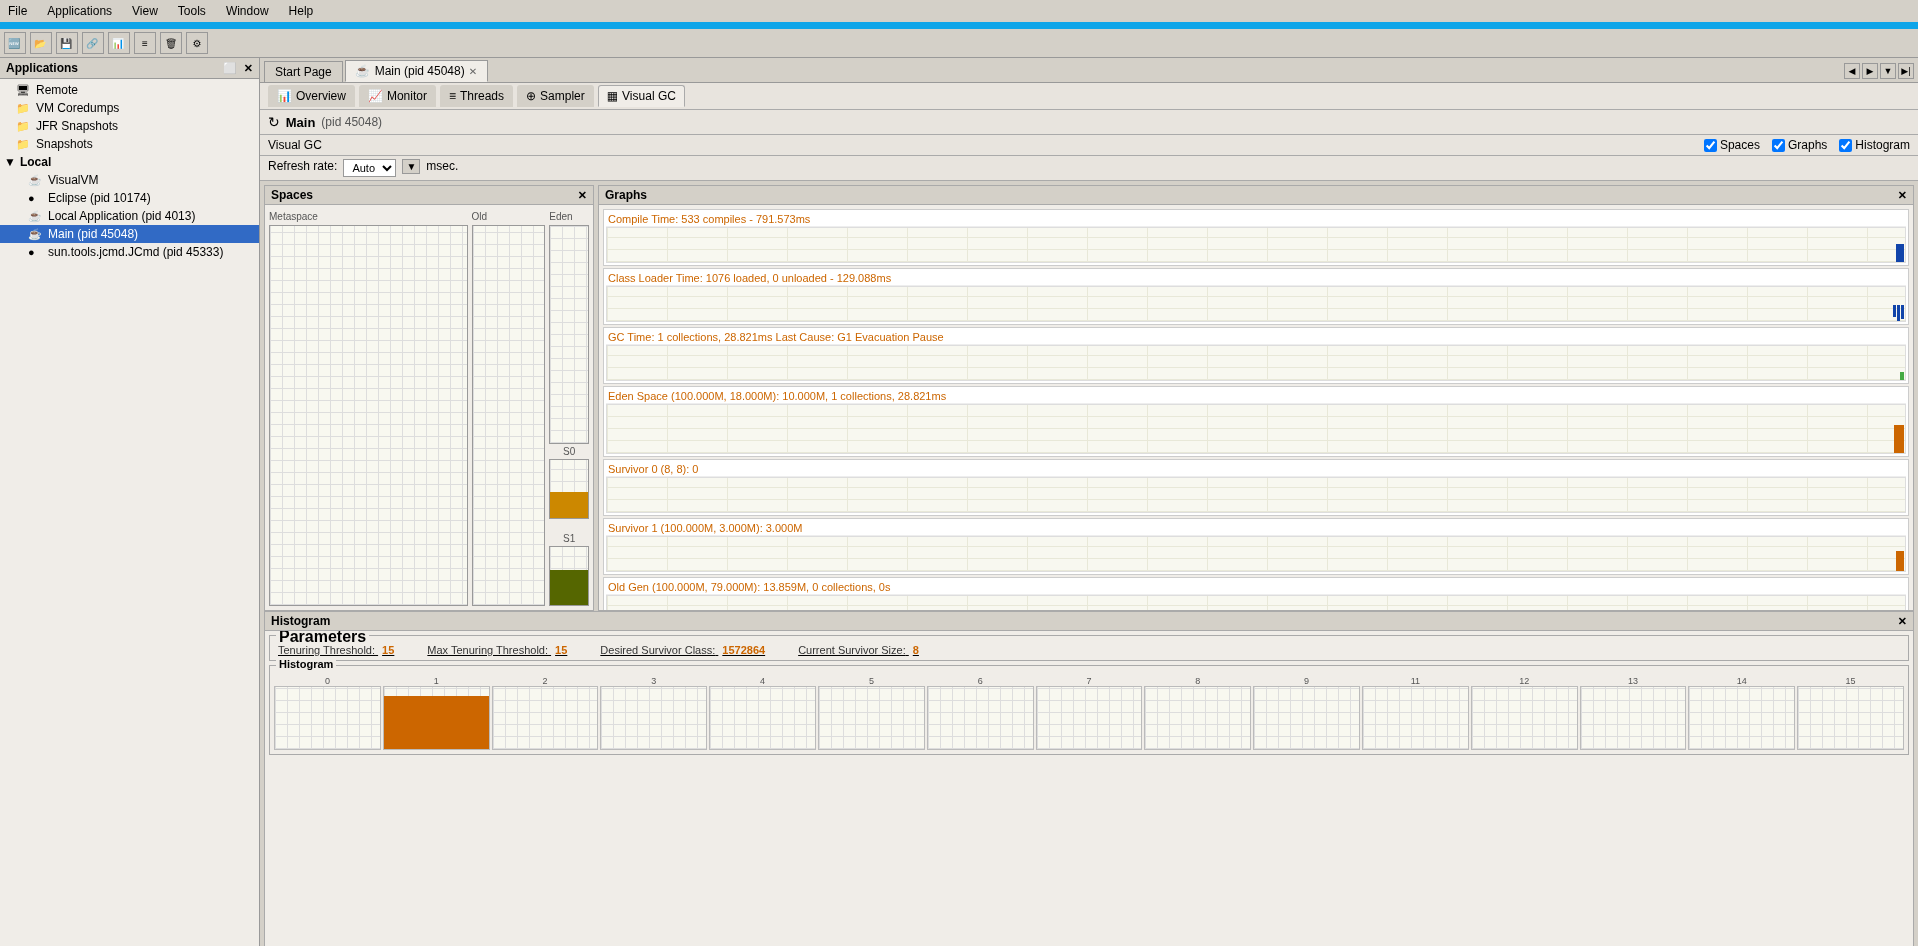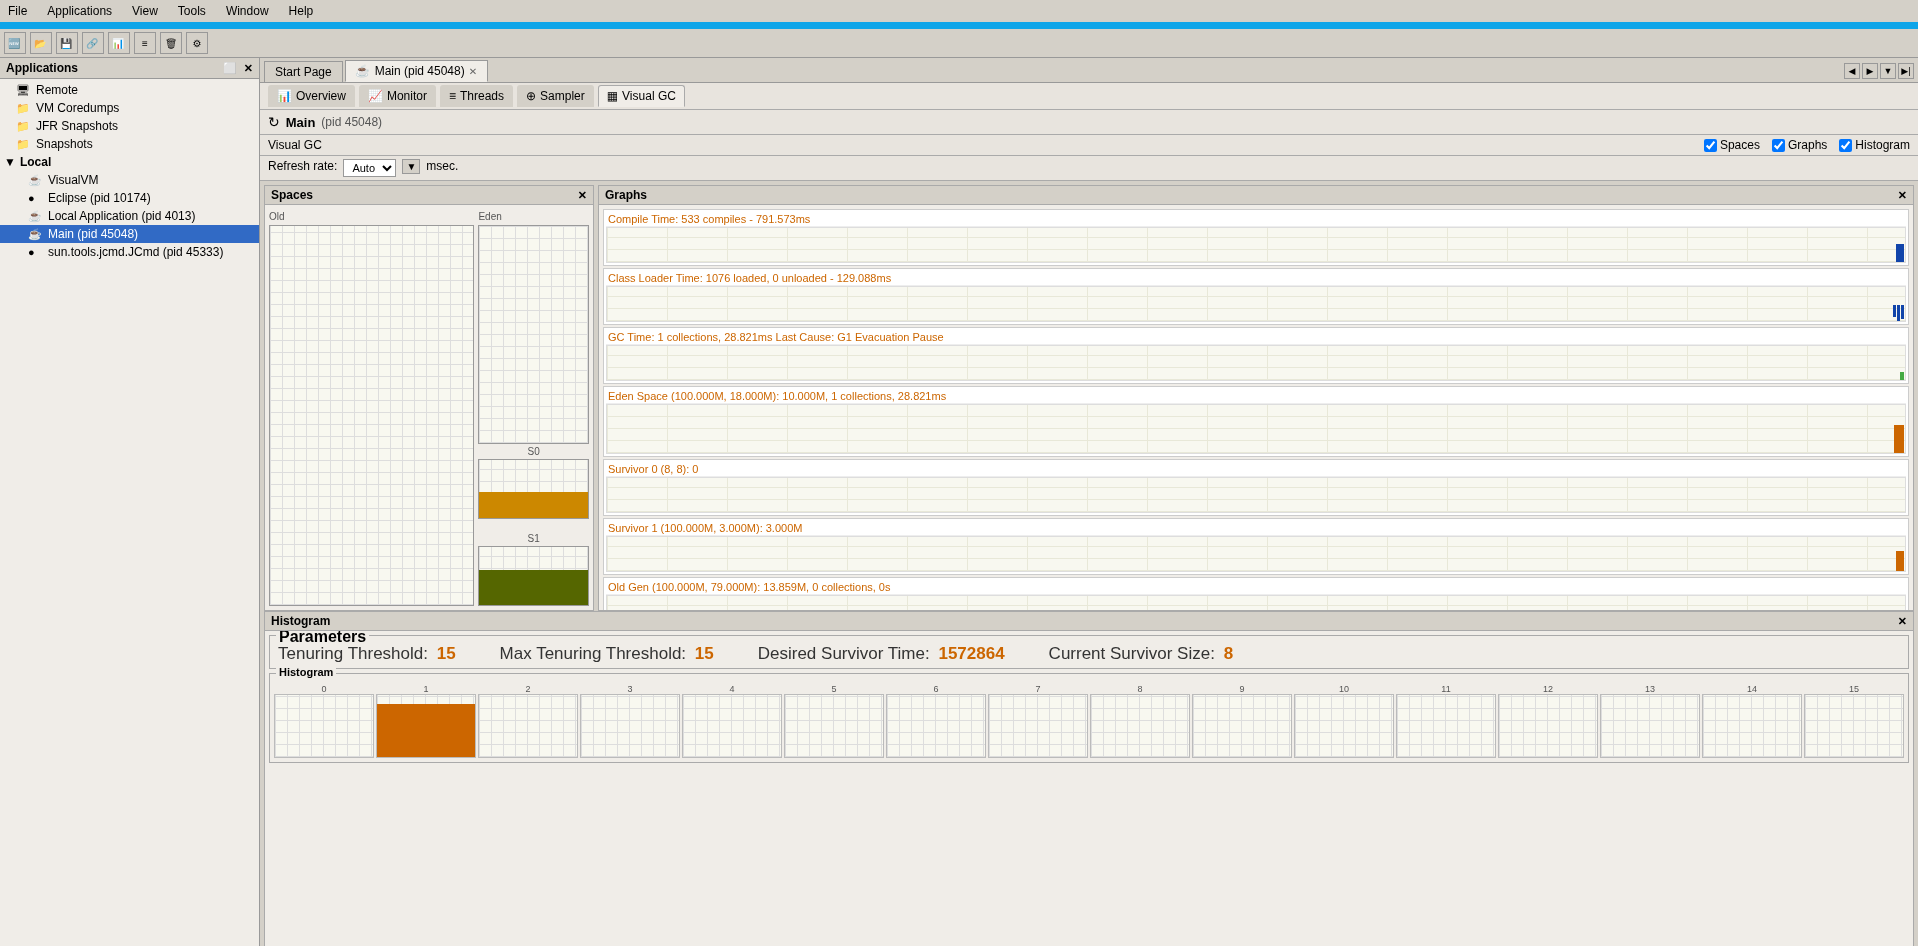--- a/index.html
+++ b/index.html
@@ -254,20 +254,25 @@
       <div class="top-panels">
 
         <div class="spaces-panel">
           <div class="panel-header">
             <span>Spaces</span>
             <span class="panel-close">✕</span>
           </div>
           <div class="panel-content">
             <div style="display:flex; height:100%; gap:4px; padding-top:16px;">
 
+              <div style="display:flex;flex-direction:column;flex:3.5;position:relative;">
+                <div style="position:absolute;top:-14px;left:0;font-size:10px;color:#555;">Metaspace</div>
+                <div class="grid-cell" style="flex:1;border:1px solid #999;position:relative;">
+                </div>
+              </div>
 
               <div style="display:flex;flex-direction:column;flex:1.3;position:relative;">
                 <div style="position:absolute;top:-14px;left:0;font-size:10px;color:#555;">Old</div>
                 <div class="grid-cell" style="flex:1;border:1px solid #999;position:relative;">
                 </div>
               </div>
 
               <div style="display:flex;flex-direction:column;flex:0.7;position:relative;">
                 <div style="position:absolute;top:-14px;left:0;font-size:10px;color:#555;">Eden</div>
                 <div style="flex:1;display:flex;flex-direction:column;gap:2px;">
@@ -367,31 +372,31 @@
 
       <div class="histogram-panel">
         <div class="panel-header">
           <span>Histogram</span>
           <span class="panel-close">✕</span>
         </div>
         <div class="histogram-content">
 
           <div style="border:1px solid #aaa;padding:4px 8px;margin-bottom:4px;background:#f0ede8;position:relative;">
             <div style="position:absolute;top:-8px;left:6px;background:#f0ede8;padding:0 3px;font-size:16px;font-weight:bold;">Parameters</div>
-            <div style="display:flex;gap:44px;font-size:17px;padding-top:4px;">
+            <div style="display:flex;gap:33px;font-size:11px;padding-top:4px;text-decoration:underline;">
               <div>
                 <span style="color:#333;">Tenuring Threshold:</span>
                 <span style="color:#cc6600;font-weight:bold;margin-left:4px;">15</span>
               </div>
               <div>
                 <span style="color:#333;">Max Tenuring Threshold:</span>
                 <span style="color:#cc6600;font-weight:bold;margin-left:4px;">15</span>
               </div>
               <div>
-                <span style="color:#333;">Desired Survivor Time:</span>
+                <span style="color:#333;">Desired Survivor Class:</span>
                 <span style="color:#cc6600;font-weight:bold;margin-left:4px;">1572864</span>
               </div>
               <div>
                 <span style="color:#333;">Current Survivor Size:</span>
                 <span style="color:#cc6600;font-weight:bold;margin-left:4px;">8</span>
               </div>
             </div>
           </div>
 
           <div style="border:1px solid #aaa;padding:4px 4px;background:#f0ede8;position:relative;">
@@ -436,24 +441,20 @@
               </div>
               <div style="display:flex;flex-direction:column;flex:1;align-items:center;">
                 <div style="font-size:9px;color:#555;">8</div>
                 <div class="grid-cell" style="flex:1;width:100%;border:1px solid #bbb;"></div>
               </div>
               <div style="display:flex;flex-direction:column;flex:1;align-items:center;">
                 <div style="font-size:9px;color:#555;">9</div>
                 <div class="grid-cell" style="flex:1;width:100%;border:1px solid #bbb;"></div>
               </div>
               <div style="display:flex;flex-direction:column;flex:1;align-items:center;">
-                <div style="font-size:9px;color:#555;">10</div>
-                <div class="grid-cell" style="flex:1;width:100%;border:1px solid #bbb;"></div>
-              </div>
-              <div style="display:flex;flex-direction:column;flex:1;align-items:center;">
                 <div style="font-size:9px;color:#555;">11</div>
                 <div class="grid-cell" style="flex:1;width:100%;border:1px solid #bbb;"></div>
               </div>
               <div style="display:flex;flex-direction:column;flex:1;align-items:center;">
                 <div style="font-size:9px;color:#555;">12</div>
                 <div class="grid-cell" style="flex:1;width:100%;border:1px solid #bbb;"></div>
               </div>
               <div style="display:flex;flex-direction:column;flex:1;align-items:center;">
                 <div style="font-size:9px;color:#555;">13</div>
                 <div class="grid-cell" style="flex:1;width:100%;border:1px solid #bbb;"></div>

